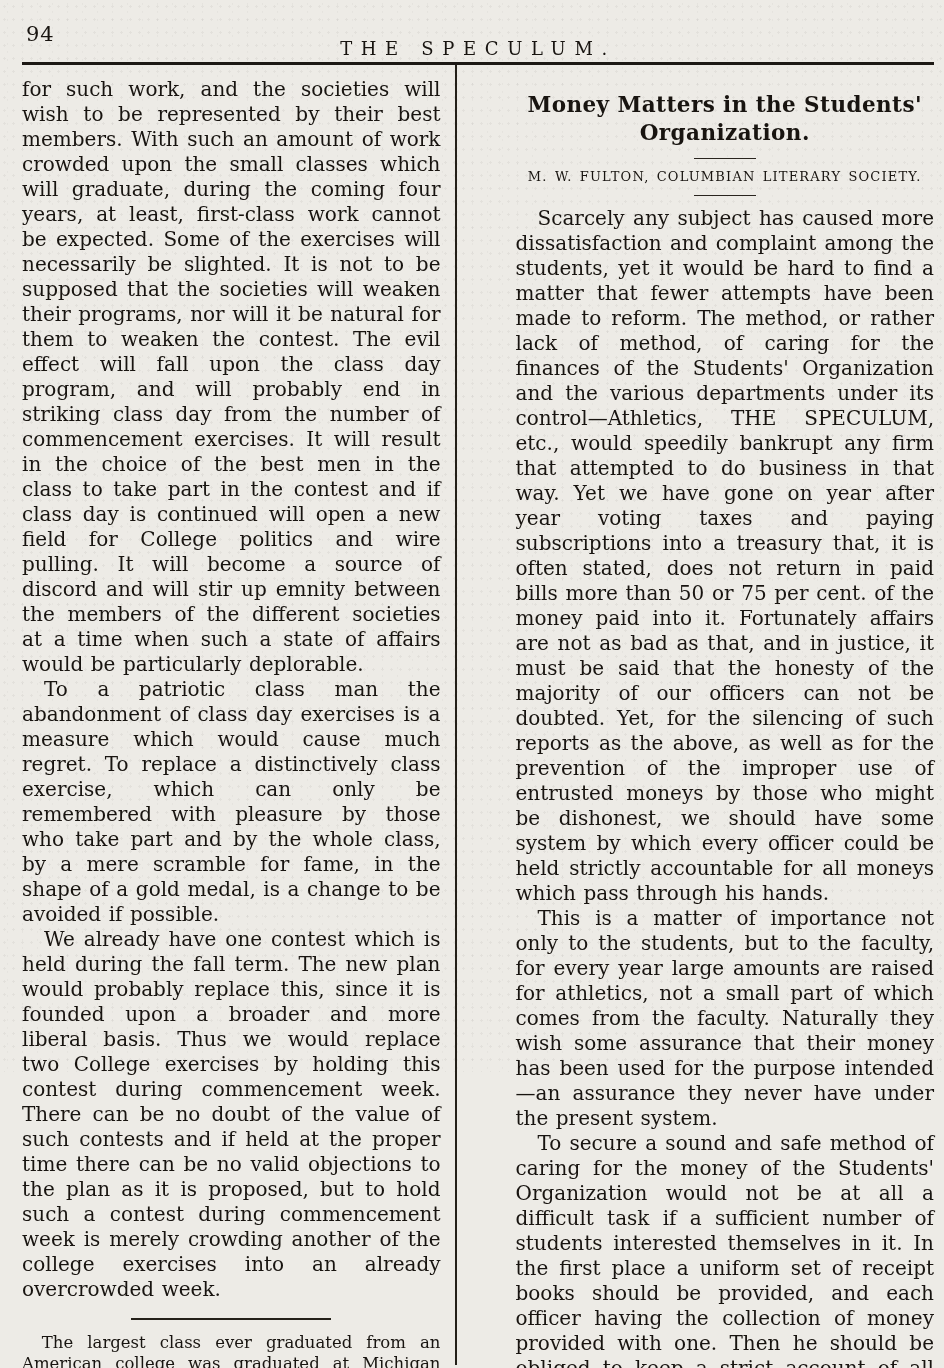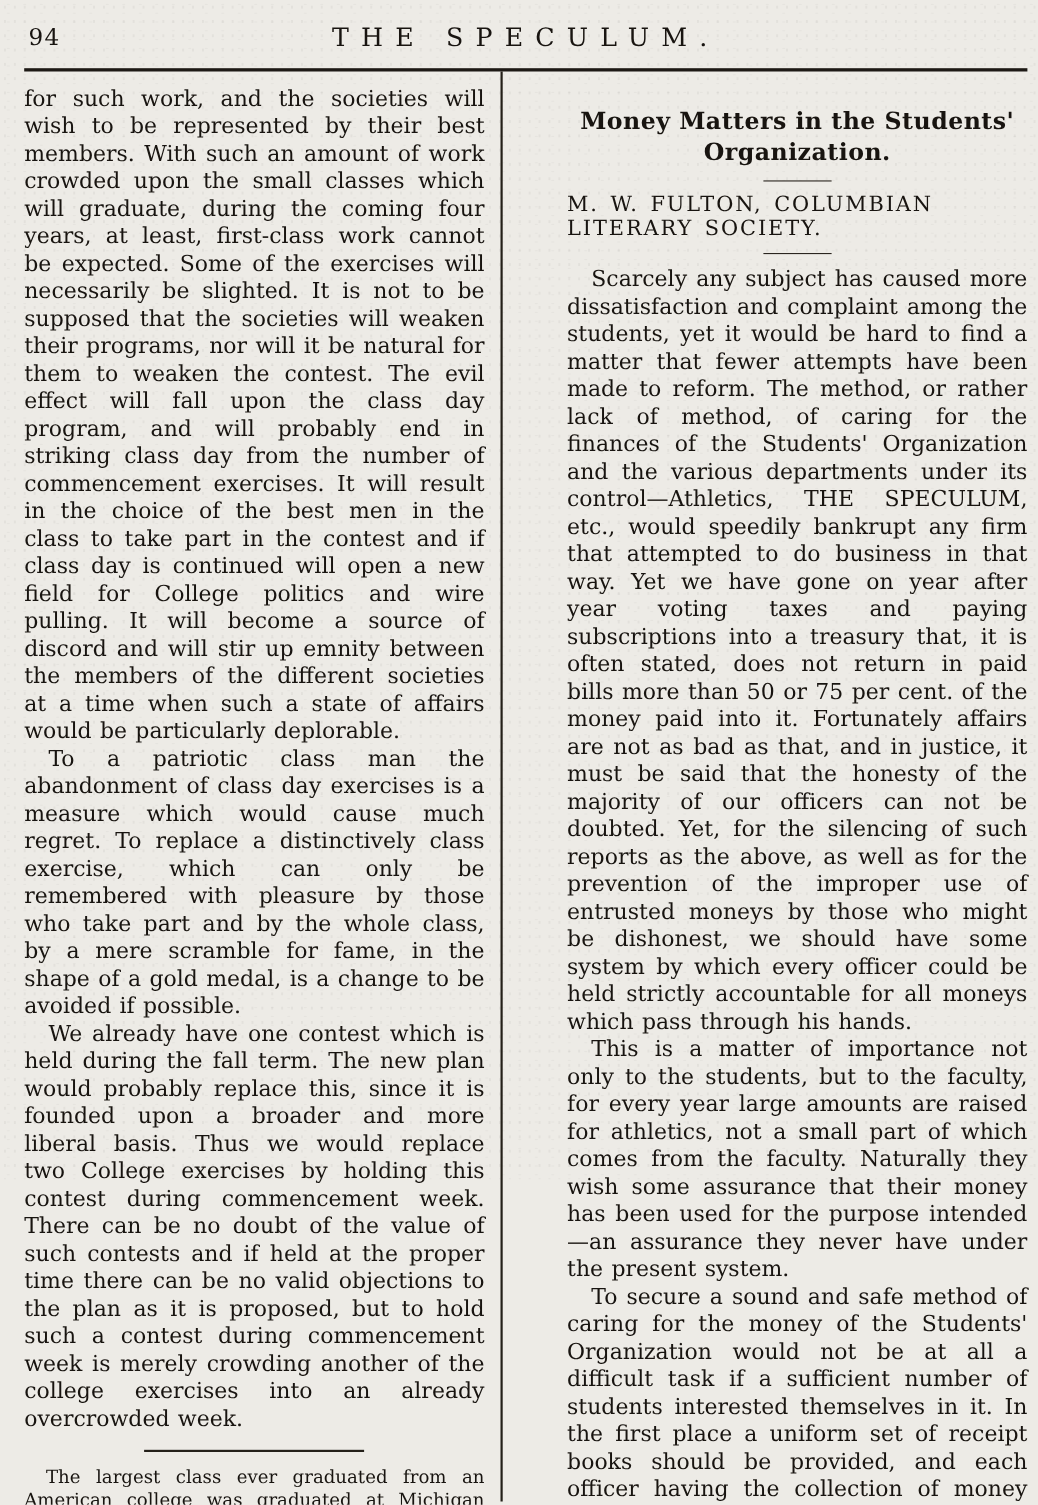--- a/index.html
+++ b/index.html
@@ -22,42 +22,41 @@
   .page-header{
     position:relative;
     height:46px;
     padding-top:12px;
   }
   .page-number{
     position:absolute;left:4px;top:22px;
     font-size:21px;letter-spacing:1px;
   }
   .masthead{
-    margin:0;text-align:center;
-    font-size:23px;font-weight:normal;
+    margin:16px;text-align:center;
+    font-size:18px;font-weight:normal;
     letter-spacing:0.48em;
     padding-top:10px;
   }
   .header-rule{
     border-top:3px solid #1d1915;
     margin-top:4px;
   }
   .columns{
     display:flex;
     height:1300px;
     gap:43px;
   }
   .col{box-sizing:border-box;width:50%;}
   .col-left{
     padding:12px 14px 0 0;
     border-right:2px solid #242019;
   }
   .col-right{
-    padding:4px 0 0 16px;
-    margin-top:18px;
+    padding:16px 0 0 16px;
   }
   .article-body p{
     margin:0;
     font-size:20px;
     line-height:25px;
     text-align:justify;
     text-indent:1.1em;
     word-spacing:0.06em;
   }
   .col-left .article-body p:first-child{text-indent:0;}
@@ -69,22 +68,22 @@
     line-height:1.3;
     font-weight:bold;
     letter-spacing:0.02em;
   }
   .short-rule{
     width:62px;
     border-top:1.6px solid #2a251f;
     margin:11px auto 10px;
   }
   .byline{
-    text-align:left;
-    font-size:19px;
+    text-align:center;
+    font-size:13px;
     letter-spacing:0.09em;
     word-spacing:0.15em;
   }
   .col-right .article-body{margin-top:4px;}
   .notes-rule{
     width:200px;
     border-top:2px solid #242019;
     margin:16px auto 12px;
   }
   .notes p.note{

